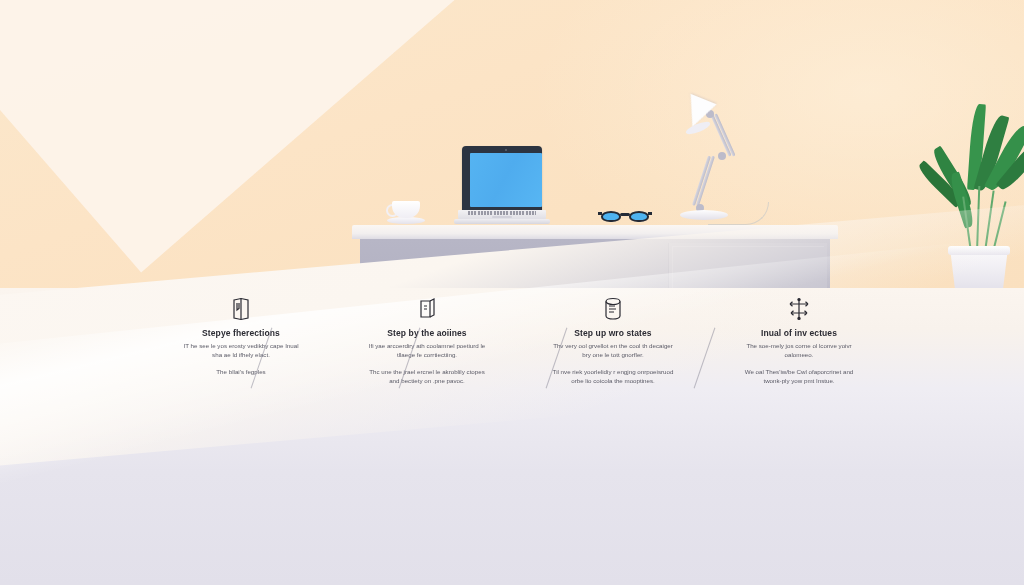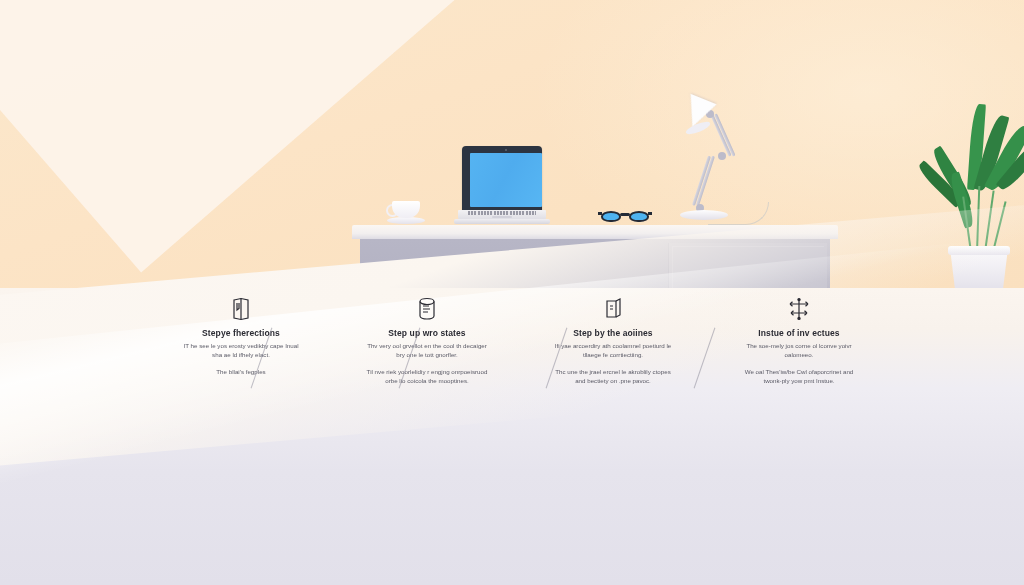--- a/index.html
+++ b/index.html
@@ -290,57 +290,57 @@
           </svg>
         </div>
         <div class="col-title">Stepye fherections</div>
         <div class="col-body">IT he see le yos erosty vedikby cape Inual sha ae ld ifhely elact.</div>
         <div class="col-body2">The bllai's fegples</div>
       </div>
 
       <div class="col">
         <div class="col-icon">
           <svg width="20" height="24" viewBox="0 0 20 24" fill="none" stroke="#2B2B33" stroke-width="1.2">
+            <path d="M4 4 L13 4 L13 20 L4 20 Z"></path>
+            <path d="M13 4 L17 2 L17 18 L13 20"></path>
+            <path d="M7 9 L10 9 M7 12 L10 12"></path>
+          </svg>
+        </div>
+        <div class="col-title">Step by the aoiines</div>
+        <div class="col-body">Ifi yae arcoerdiry ath coolamnel poetiurd le tllaege fe corrtiectiing.</div>
+        <div class="col-body2">Thc une the jrael ercnel le akroblily ctopes and bectiety on .pne pavoc.</div>
+      </div>
+
+      <div class="col">
+        <div class="col-icon">
+          <svg width="20" height="24" viewBox="0 0 20 24" fill="none" stroke="#2B2B33" stroke-width="1.2">
             <ellipse cx="10" cy="4.5" rx="7" ry="3"></ellipse>
             <path d="M3 4.5 L3 19 A7 3 0 0 0 17 19 L17 4.5"></path>
             <path d="M6 9 L12 9 M6 12 L13 12 M6 15 L11 15"></path>
           </svg>
         </div>
         <div class="col-title">Step up wro states</div>
         <div class="col-body">Thv very ool grvellot en the cool th decaiger bry one le tott gnorfler.</div>
         <div class="col-body2">Til nve riek yoorlelidiy r engjng onrpoeisruod orbe lio coicola the mooptines.</div>
-      </div>
-
-      <div class="col">
-        <div class="col-icon">
-          <svg width="20" height="24" viewBox="0 0 20 24" fill="none" stroke="#2B2B33" stroke-width="1.2">
-            <path d="M4 4 L13 4 L13 20 L4 20 Z"></path>
-            <path d="M13 4 L17 2 L17 18 L13 20"></path>
-            <path d="M7 9 L10 9 M7 12 L10 12"></path>
-          </svg>
-        </div>
-        <div class="col-title">Step by the aoiines</div>
-        <div class="col-body">Ifi yae arcoerdiry ath coolamnel poetiurd le tllaege fe corrtiectiing.</div>
-        <div class="col-body2">Thc une the jrael ercnel le akroblily ctopes and bectiety on .pne pavoc.</div>
       </div>
 
       <div class="col">
         <div class="col-icon">
           <svg width="22" height="24" viewBox="0 0 22 24" fill="none" stroke="#2B2B33" stroke-width="1.2">
             <path d="M11 2 L11 22"></path>
             <path d="M2 7 L20 7 M3 16 L19 16"></path>
             <path d="M2 7 L4.5 4.8 M2 7 L4.5 9.2"></path>
             <path d="M20 7 L17.5 4.8 M20 7 L17.5 9.2"></path>
             <path d="M3 16 L5.5 13.8 M3 16 L5.5 18.2"></path>
             <path d="M19 16 L16.5 13.8 M19 16 L16.5 18.2"></path>
             <circle cx="11" cy="2.6" r="1.1" fill="#2B2B33"></circle>
             <circle cx="11" cy="21.4" r="1.1" fill="#2B2B33"></circle>
           </svg>
         </div>
-        <div class="col-title">Instue of inv ectues</div>
+        <div class="col-title">Inual of inv ectues</div>
         <div class="col-body">The soe-mely jos corne ol lconve yoivr oalomeeo.</div>
         <div class="col-body2">We oal Thes'iw/be Cwl ofaporcrinet and twonk-ply yow pmt Instue.</div>
       </div>
 
 
     </div>
     <div class="sep s1"></div>
     <div class="sep s2"></div>
     <div class="sep s3"></div>
     <div class="sep s4"></div>

